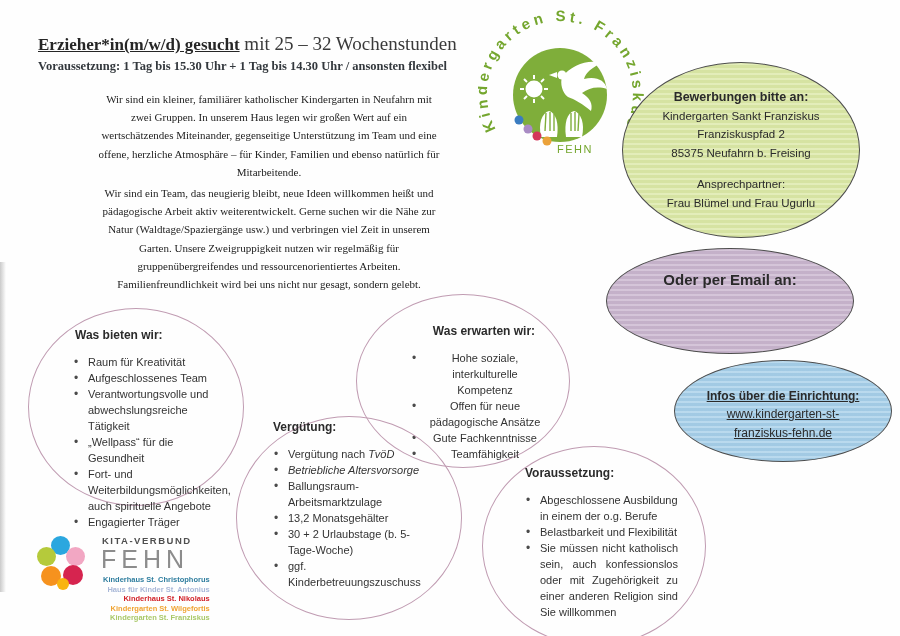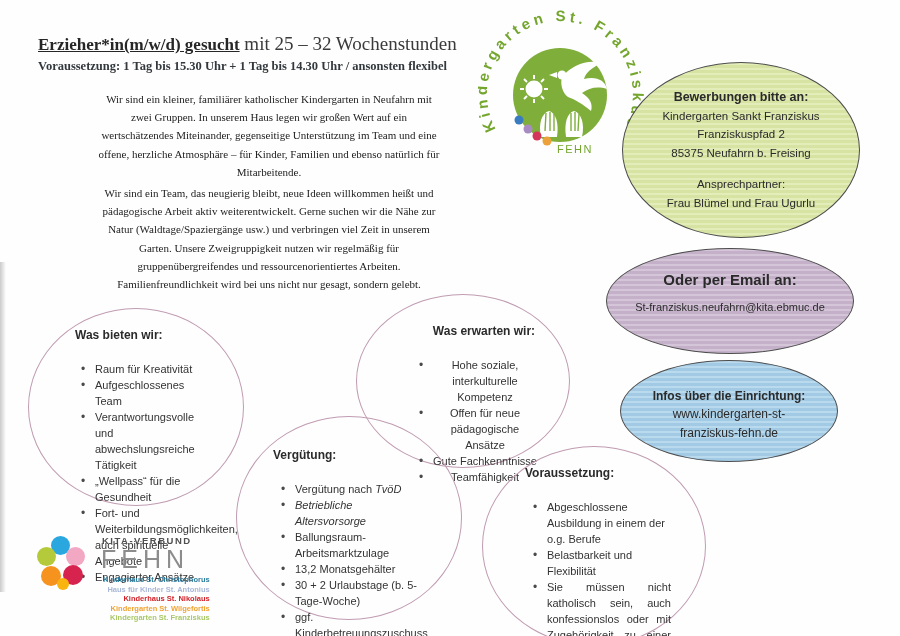--- a/index.html
+++ b/index.html
@@ -24,36 +24,36 @@
     position:absolute;border-radius:50%;border:1.5px solid #4d4d4d;
     font-family:"Liberation Sans",sans-serif;text-align:center;color:#2a2a2a;
     background-image:repeating-linear-gradient(180deg, rgba(255,255,255,.22) 0 2px, rgba(0,0,0,0.025) 2px 5px);
   }
   .oval-apply{left:622px;top:62px;width:238px;height:176px;background-color:#dbe8a6;padding-top:24px;box-sizing:border-box;font-size:11.5px;line-height:1.6;}
   .oval-apply .o-title{font-weight:bold;font-size:12.5px;}
   .oval-apply .gap{height:13px;}
   .oval-email{left:606px;top:248px;width:248px;height:106px;background-color:#c9b5ce;padding-top:22px;box-sizing:border-box;}
   .oval-email .o-title{font-weight:bold;font-size:15px;}
   .oval-email .o-mail{font-size:11px;margin-top:13px;}
-  .oval-info{left:620px;top:360px;width:218px;height:102px;background-color:#a6cfe9;padding-top:28px;box-sizing:border-box;}
+  .oval-info{left:674px;top:360px;width:218px;height:102px;background-color:#a6cfe9;padding-top:28px;box-sizing:border-box;text-decoration:underline;}
   .oval-info .o-title{font-weight:bold;font-size:12px;}
   .oval-info .o-url{font-size:12px;line-height:1.55;width:150px;margin:2px auto 0;}
   
   .bubble{position:absolute;border-radius:50%;border:1px solid #c09cb2;background:transparent;}
   .bubble .inner{position:absolute;font-family:"Liberation Sans",sans-serif;color:#333;font-size:11px;line-height:1.45;}
   .bubble .b-title{font-weight:bold;font-size:12px;color:#2b2b2b;margin:0 0 2px 18px;}
-  .bubble ul{list-style:none;margin:18px;padding:0 0 0 4px;}
+  .bubble ul{list-style:none;margin:11px;padding:0 0 0 4px;}
   .bubble li{position:relative;padding-left:16px;margin:0;}
   .bubble li::before{content:"\2022";position:absolute;left:2px;top:-1px;color:#4a4a4a;font-size:12px;}
   .b-offer{left:28px;top:308px;width:214px;height:196px;}
   .b-offer .inner{left:28px;top:18px;width:172px;}
   .b-expect{left:356px;top:294px;width:212px;height:172px;}
   .b-expect .inner{left:38px;top:28px;width:160px;text-align:center;}
   .b-pay{left:236px;top:416px;width:224px;height:202px;}
-  .b-pay .inner{left:20px;top:30px;width:180px;}
+  .b-pay .inner{left:20px;top:2px;width:180px;}
   .b-req{left:482px;top:446px;width:222px;height:198px;}
   .b-req .inner{left:26px;top:18px;width:180px;}
   .b-req .justify{text-align:justify;}
   
   .flower{position:absolute;}
   .petal{position:absolute;border-radius:50%;}
   .f-kicker{position:absolute;left:102px;top:535px;font-family:"Liberation Sans",sans-serif;font-weight:bold;font-size:9.5px;letter-spacing:1.5px;color:#4f4f4f;}
   .f-name{position:absolute;left:101px;top:545px;font-family:"Liberation Sans",sans-serif;font-size:25px;letter-spacing:5px;color:#8c8c8c;}
   .f-members{position:absolute;left:103px;top:575px;font-family:"Liberation Sans",sans-serif;font-size:7.5px;font-weight:bold;line-height:9.5px;text-align:right;}
   .m1{color:#2e7d9e;} .m2{color:#a9b8d8;} .m3{color:#d2232a;} .m4{color:#f0a433;} .m5{color:#a9c868;}
@@ -138,38 +138,37 @@
     <div>Kindergarten Sankt Franziskus</div>
     <div>Franziskuspfad 2</div>
     <div>85375 Neufahrn b. Freising</div>
     <div class="gap"></div>
     <div>Ansprechpartner:</div>
     <div>Frau Blümel und Frau Ugurlu</div>
   </div>
 
   <div class="oval oval-email">
     <div class="o-title">Oder per Email an:</div>
-    <div class="o-mail">St-franziskus.neufahrn@kita.ebmuc.de</div>
   </div>
 
   <div class="oval oval-info">
     <div class="o-title">Infos über die Einrichtung:</div>
     <div class="o-url">www.kindergarten-st-franziskus-fehn.de</div>
   </div>
 
   <div class="bubble b-offer">
     <div class="inner">
       <div class="b-title">Was bieten wir:</div>
       <ul>
         <li>Raum für Kreativität</li>
         <li>Aufgeschlossenes Team</li>
         <li>Verantwortungsvolle und abwechslungsreiche Tätigkeit</li>
         <li>„Wellpass“ für die Gesundheit</li>
         <li>Fort- und Weiterbildungsmöglichkeiten, auch spirituelle Angebote</li>
-        <li>Engagierter Ansätze</li>
+        <li>Engagierter Träger</li>
       </ul>
     </div>
   </div>
 
   <div class="bubble b-expect">
     <div class="inner">
       <div class="b-title">Was erwarten wir:</div>
       <ul>
         <li>Hohe soziale, interkulturelle Kompetenz</li>
         <li>Offen für neue pädagogische Ansätze</li>

